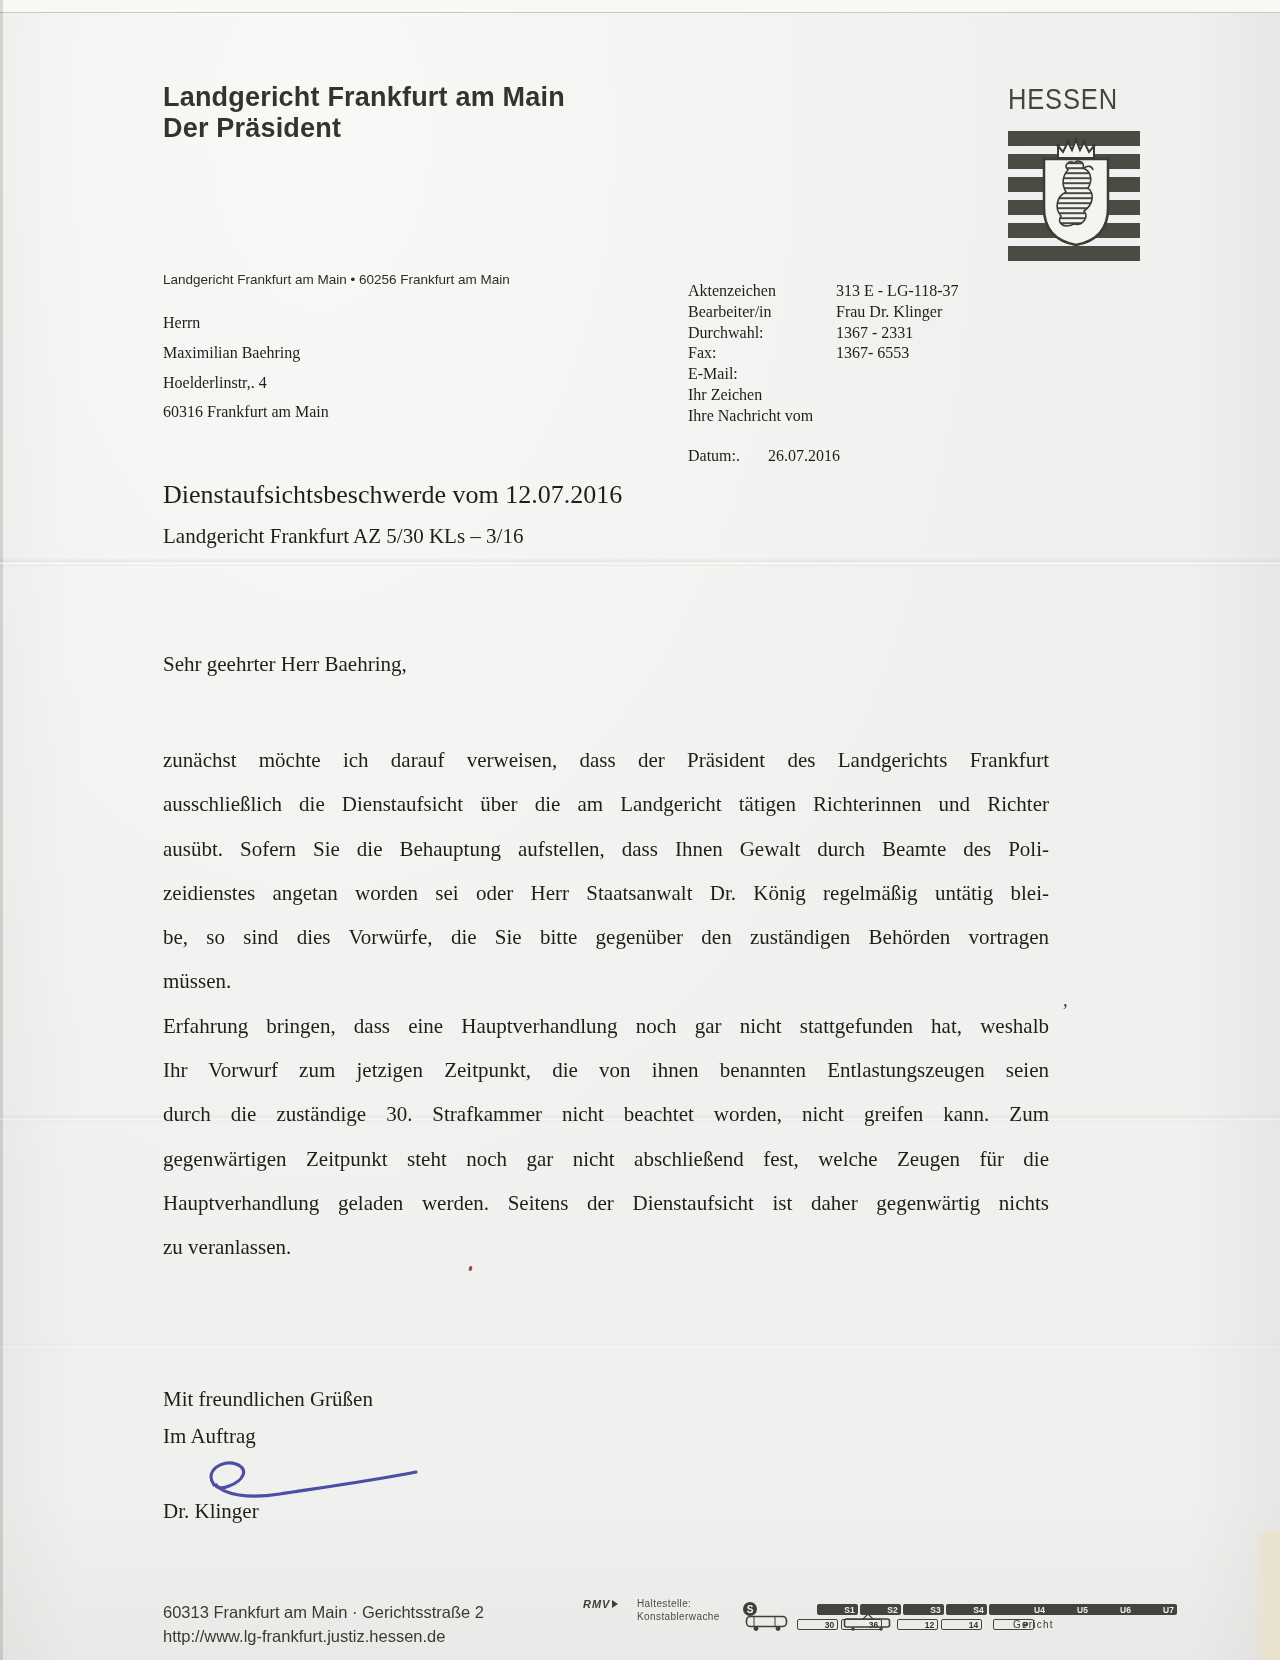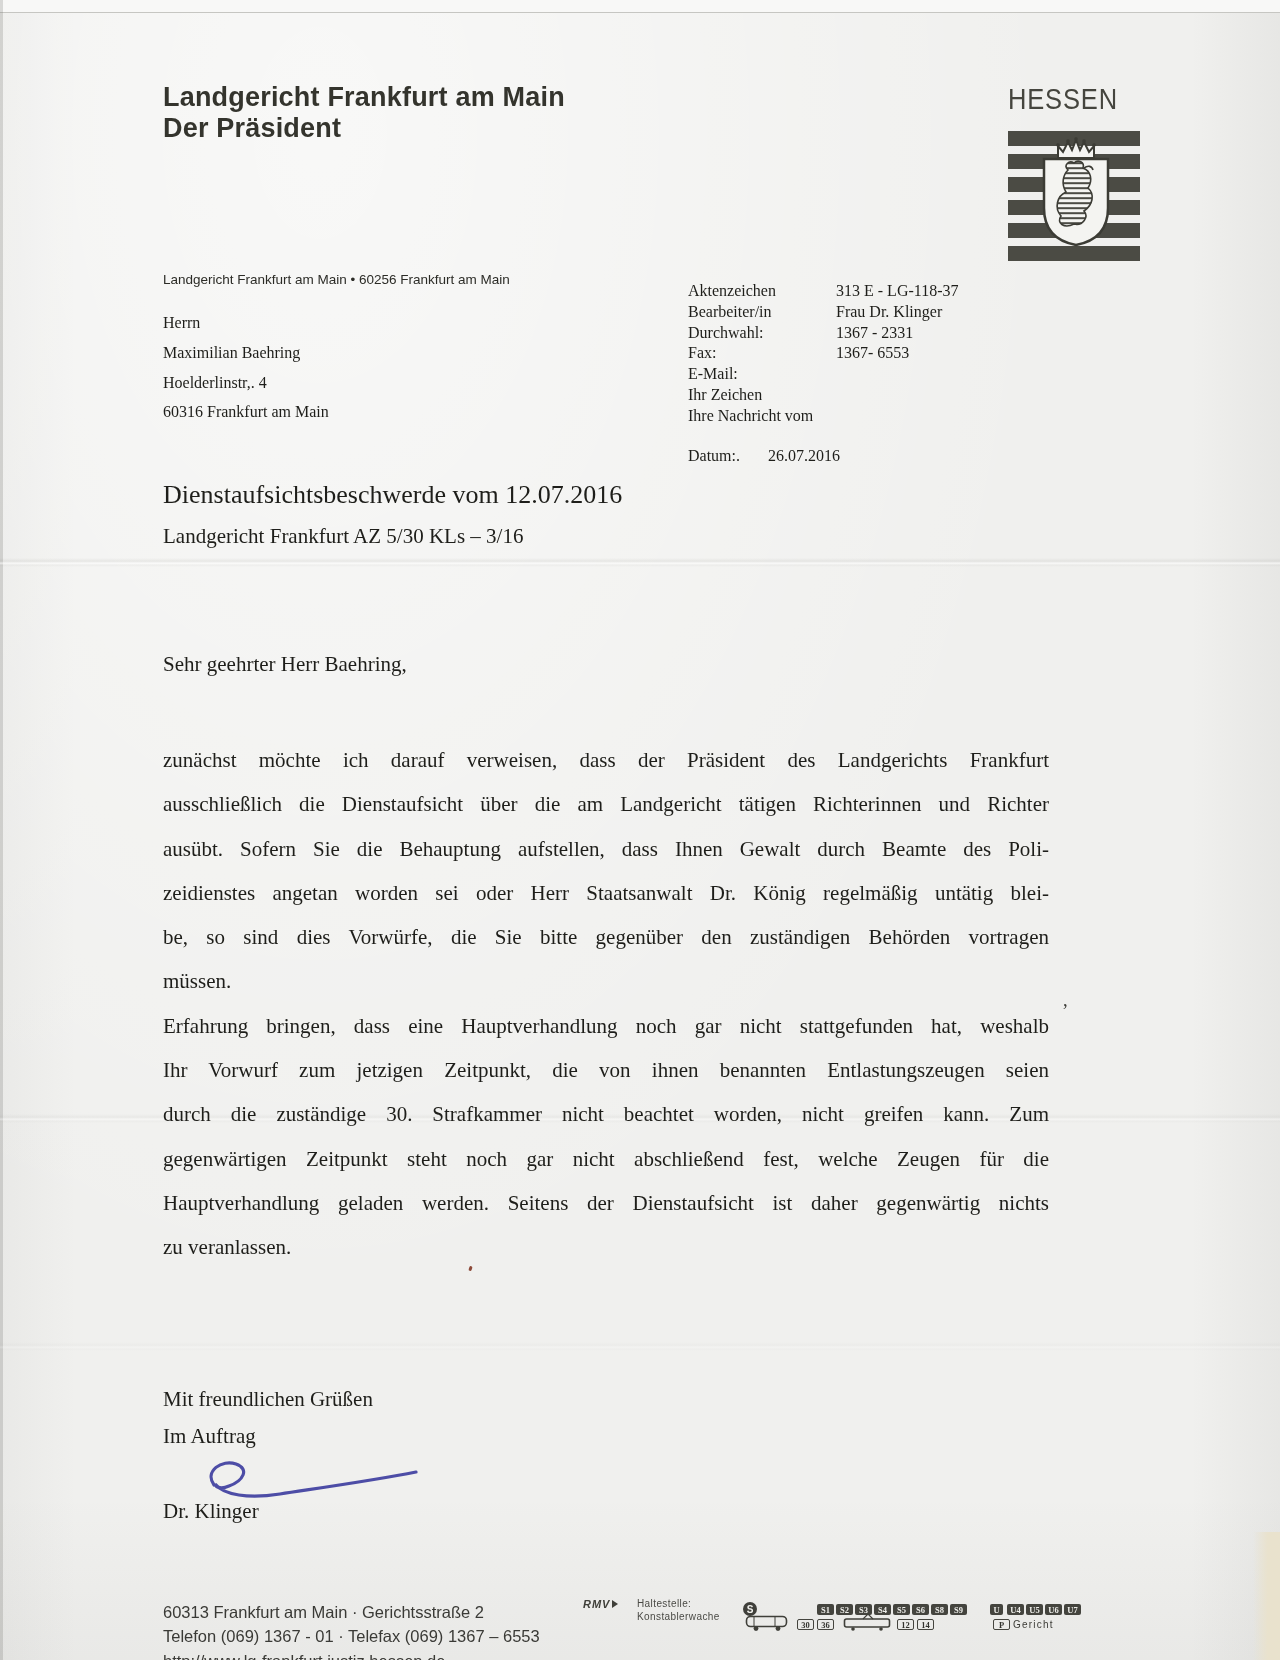--- a/index.html
+++ b/index.html
@@ -50,23 +50,23 @@
   
   .footer-left{left:163px;top:1600px;font-family:"Liberation Sans",sans-serif;font-size:16.5px;
     line-height:24.3px;color:#3a3a36;}
   .rmv{left:583px;top:1598px;font-family:"Liberation Sans",sans-serif;font-style:italic;font-weight:bold;
     font-size:11px;color:#3f3f39;letter-spacing:1px;}
   .rmv .tri{display:inline-block;width:0;height:0;border-left:6px solid #3f3f39;
     border-top:4px solid transparent;border-bottom:4px solid transparent;margin-left:2px;}
   .stop{left:637px;top:1598px;font-family:"Liberation Sans",sans-serif;font-size:10px;
     line-height:12.5px;color:#4a4a45;letter-spacing:.4px;}
   .badge-row{display:flex;gap:2px;}
-  .badge{font-family:Liberation Serif, serif;font-weight:bold;font-size:8.5px;
+  .badge{font-family:Liberation Sans, sans-serif;font-weight:bold;font-size:8.5px;
     width:17px;height:11px;border-radius:2px;background:#44443e;color:#eeeeea;
-    display:flex;align-items:center;justify-content:center;flex:none;}
+    display:flex;align-items:center;justify-content:center;flex:none;padding-left:24px;}
   .badge.sq{width:13px;}
   .badge.outline{background:transparent;border:1px solid #44443e;color:#33332e;width:15px;height:9px;}
   .s-logo{width:14px;height:14px;border-radius:50%;background:#3f3f3a;color:#f2f2ee;
     font-family:"Liberation Sans",sans-serif;font-weight:bold;font-size:10px;
     display:flex;align-items:center;justify-content:center;}
   .gericht{font-family:"Liberation Sans",sans-serif;font-size:10px;letter-spacing:1.2px;color:#3c3c37;}
 </style>
 </head>
 <body>
 
@@ -180,21 +180,20 @@
     <div>Im Auftrag</div>
   </div>
   <svg class="abs sig" width="235" height="55" viewBox="0 0 235 55">
     <path d="M18,32 C8,18 26,6 40,11 C54,16 47,28 33,33 C26,36 20,35 19,31
              C28,42 52,46 84,41 C130,34 180,27 220,19" fill="none" stroke="#4d4da6" stroke-width="3.2" stroke-linecap="round"></path>
   </svg>
   <div class="abs signer">Dr. Klinger</div>
 
   <div class="abs footer-left">
     <div>60313 Frankfurt am Main · Gerichtsstraße 2</div>
-    <div>Telefon (069) 1367 - 01 · Telefax (069) 1367 – 6553</div>
     <div>http://www.lg-frankfurt.justiz.hessen.de</div>
   </div>
 
   <div class="abs rmv">
     <span>RMV</span><span class="tri"></span>
   </div>
   <div class="abs stop">
     <div>Haltestelle:</div>
     <div>Konstablerwache</div>
   </div>

